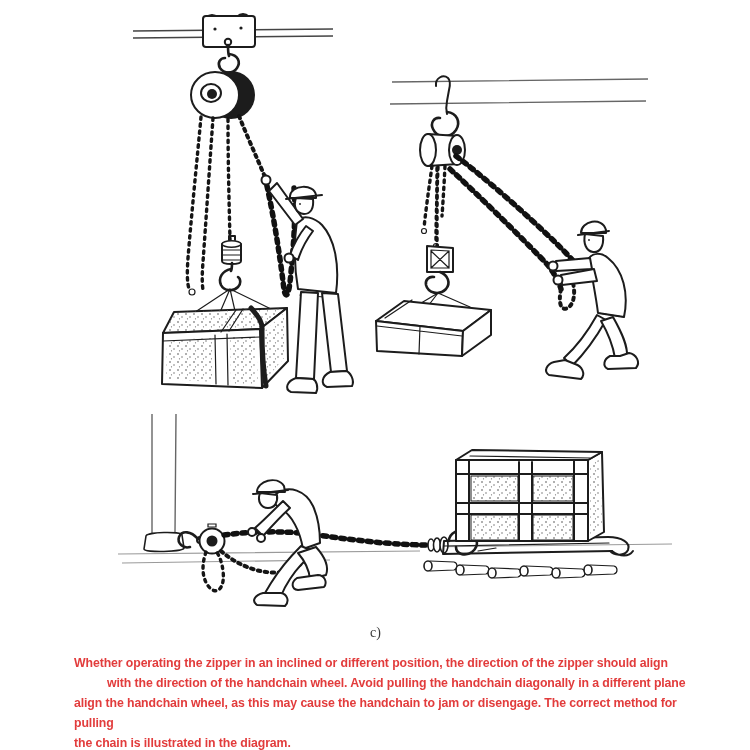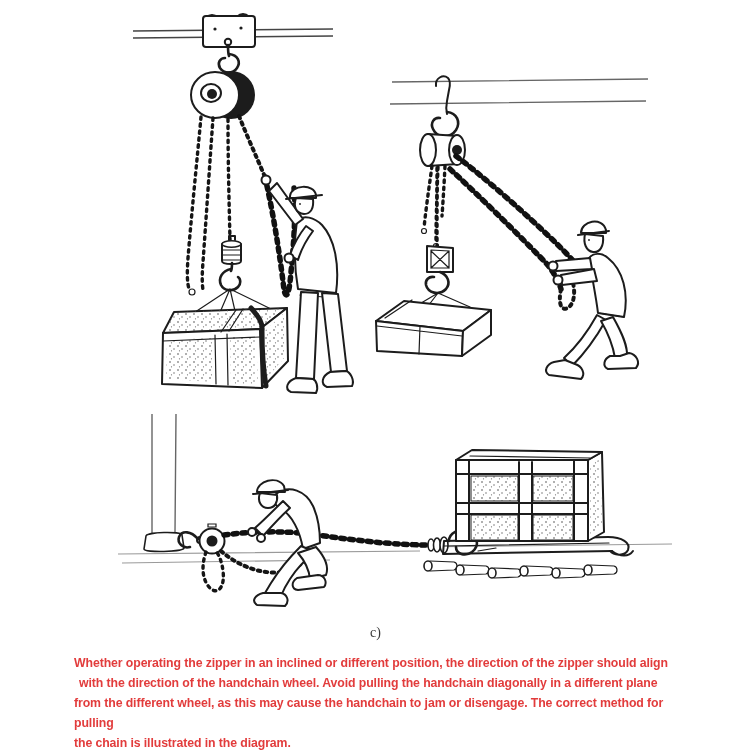--- a/index.html
+++ b/index.html
@@ -2,21 +2,21 @@
 <html><head>
 <meta charset="utf-8">
 <style>
   html,body{margin:0;padding:0;background:#ffffff;}
   .page{position:relative;width:750px;height:750px;background:#ffffff;overflow:hidden;
         font-family:"Liberation Sans",sans-serif;}
   .figure-label{position:absolute;left:370px;top:625px;font-family:"Liberation Serif",serif;
         font-size:14px;color:#3a3a3a;}
   .caption{position:absolute;left:74px;top:653px;width:620px;color:#e23c3c;
         font-size:12.3px;line-height:20px;letter-spacing:-0.1px;font-weight:600;}
-  .caption .cap-line:nth-child(2){padding-left:5px;}
+  .caption .cap-line:nth-child(2){padding-left:5px;margin-left:28px;}
   svg{position:absolute;left:0;top:0;}
   .ink{stroke:#1c1c1c;fill:none;stroke-width:2;stroke-linecap:round;stroke-linejoin:round;}
   .ink26{stroke:#1c1c1c;fill:none;stroke-width:2.6;stroke-linecap:round;stroke-linejoin:round;}
   .thin{stroke:#1c1c1c;fill:none;stroke-width:1.2;stroke-linecap:round;}
   .fillw{fill:#ffffff;stroke:#1c1c1c;stroke-width:2;stroke-linejoin:round;}
   .fillw16{fill:#ffffff;stroke:#1c1c1c;stroke-width:1.6;stroke-linejoin:round;}
   .chain{stroke:#151515;fill:none;stroke-width:4;stroke-dasharray:2.5 4.5;stroke-linecap:round;}
   .chain35{stroke:#151515;fill:none;stroke-width:3.4;stroke-dasharray:2.5 4.5;stroke-linecap:round;}
   .chainH{stroke:#111111;fill:none;stroke-width:5.5;stroke-dasharray:4 5;stroke-linecap:round;}
   .beam{stroke:#444;stroke-width:1.6;fill:none;}
@@ -266,17 +266,17 @@
       <path class="fillw" d="M297 578 C291 582 291 589 298 590 L324 587 C328 582 324 575 318 575 Z"></path>
     </g>
   </g>
 </svg>
 
 <div class="figure-label">c)</div>
 
 <div class="caption">
   <div class="cap-line">Whether operating the zipper in an inclined or different position, the direction of the zipper should align</div>
   <div class="cap-line">with the direction of the handchain wheel. Avoid pulling the handchain diagonally in a different plane</div>
-  <div class="cap-line">from the different wheel, as this may cause the handchain to jam or disengage. The correct method for pulling</div>
+  <div class="cap-line">align the handchain wheel, as this may cause the handchain to jam or disengage. The correct method for pulling</div>
   <div class="cap-line">the chain is illustrated in the diagram.</div>
 </div>
 
 </div>
 
 </body></html>

